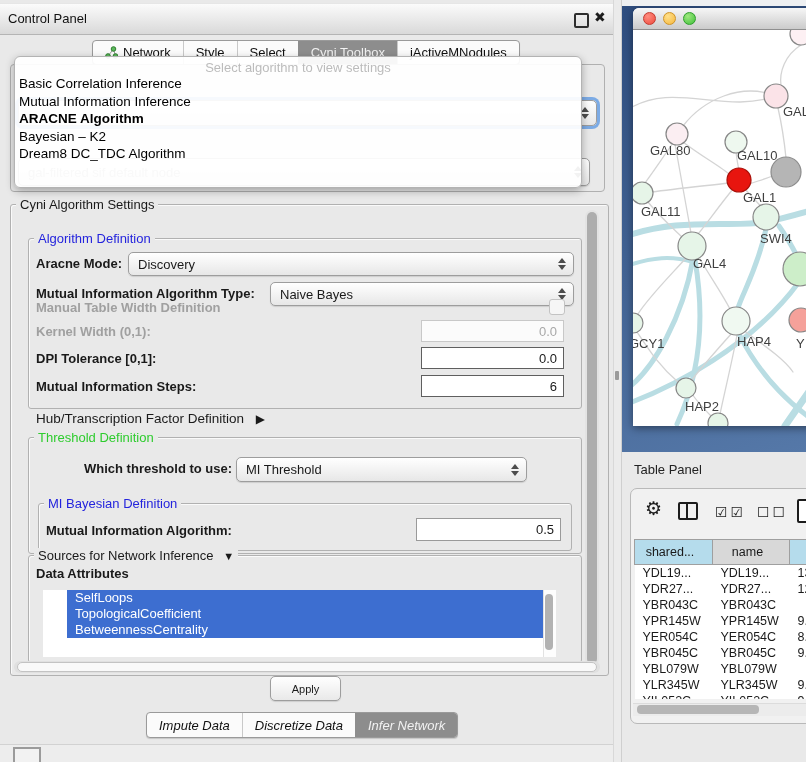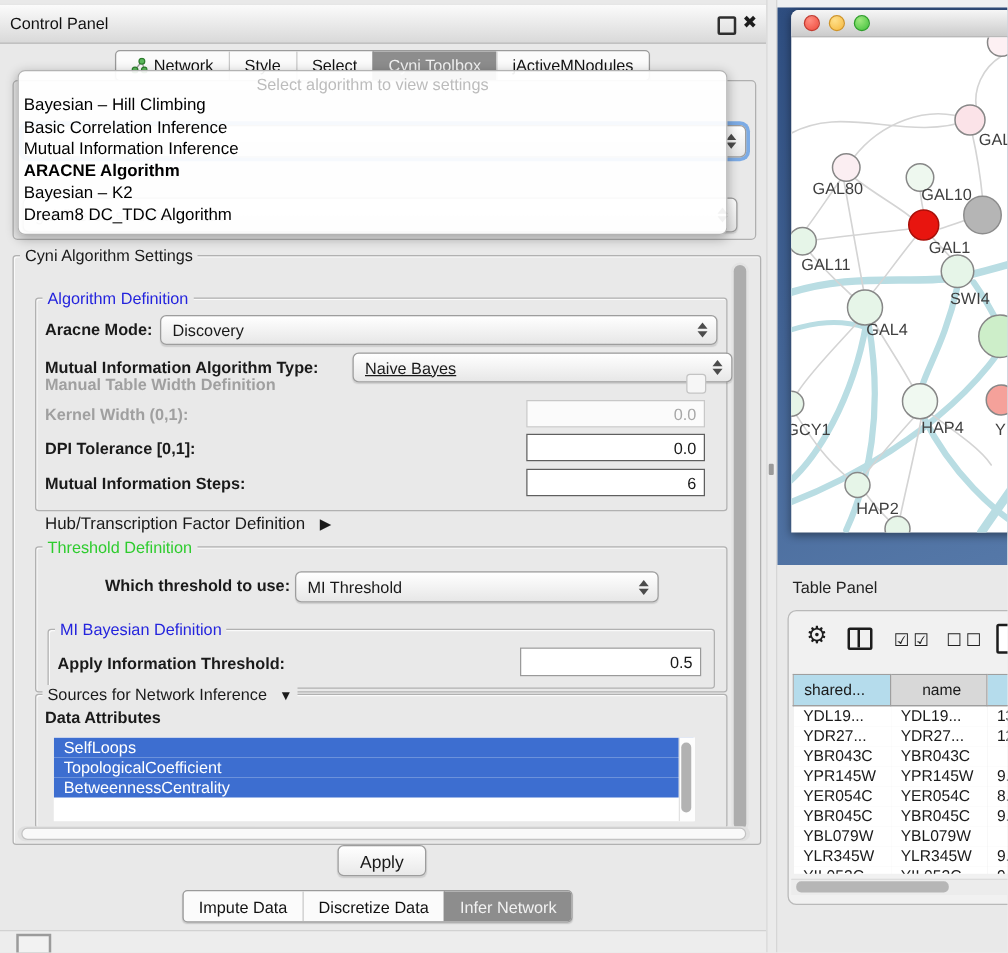--- a/index.html
+++ b/index.html
@@ -40,27 +40,27 @@
   .lbl.dis{font-weight:bold;color:#a0a0a0;}
   .blue{color:#2424dd;}
   .green{color:#2ecc2e;}
   .field{position:absolute;border:1px solid #5f5f5f;background:#fff;display:flex;align-items:center;justify-content:flex-end;
      padding-right:6px;font-size:13px;box-sizing:border-box;}
   .field.dis{border-color:#c8c8c8;color:#a8a8a8;background:#fbfbfb;}
   #manual-checkbox{position:absolute;left:549px;top:299px;width:14px;height:14px;border:1px solid #c3c3c3;border-radius:3px;background:#f6f6f6;}
   .vtrack{position:absolute;background:#e3e3e3;border-radius:7px;}
   .vthumb{position:absolute;background:#adadad;border-radius:5px;}
   #attr-list{position:absolute;left:43px;top:590px;width:512px;height:67px;background:#fff;overflow:hidden;}
-  .attr-item{height:16px;line-height:16px;padding-left:8px;font-size:13px;background:#3d6ed0;color:#fff;white-space:nowrap;}
+  .attr-item{height:16px;line-height:16px;padding-left:8px;font-size:13px;background:#3d6ed0;color:#fff;white-space:nowrap;margin-left:24px;}
   #attr-vtrack{position:absolute;left:543px;top:590px;width:12px;height:67px;background:#fdfdfd;border-left:1px solid #e2e2e2;}
   #attr-vthumb{position:absolute;left:545px;top:594px;width:8px;height:56px;background:#b2b2b2;border-radius:4px;}
   #hscroll-track{position:absolute;left:14px;top:661px;width:586px;height:12px;background:#e0e0e0;border-radius:6px;}
   #hscroll-thumb{position:absolute;left:17px;top:662px;width:580px;height:10px;background:#f9f9f9;border:1px solid #c3c3c3;border-radius:5px;box-sizing:border-box;}
   #apply-btn{position:absolute;left:270px;top:676px;width:69px;height:23px;border:1px solid #9d9d9d;border-radius:5px;
-     background:linear-gradient(#ffffff,#e9e9e9);display:flex;align-items:center;justify-content:center;font-size:14px;box-shadow:0 1px 1px rgba(0,0,0,.12);}
+     background:linear-gradient(#ffffff,#e9e9e9);display:flex;align-items:center;justify-content:center;font-size:11px;box-shadow:0 1px 1px rgba(0,0,0,.12);}
   #cp-bottomline{position:absolute;left:0;top:744px;width:613px;border-top:1px solid #d2d2d2;}
   #mini-box{position:absolute;left:13px;top:747px;width:24px;height:13px;border:2px solid #9b9b9b;background:#f2f2f2;}
   
   #divider{position:absolute;left:613px;top:0;width:9px;height:762px;background:#ebebeb;border-left:1px solid #d8d8d8;border-right:1px solid #cfcfcf;box-sizing:border-box;}
   #divider-handle{position:absolute;left:615px;top:371px;width:4px;height:9px;background:#9a9a9a;border-radius:1px;}
   
   #right{position:absolute;left:622px;top:0;width:184px;height:582px;}
   #top-strip{position:absolute;left:0;top:0;width:184px;height:6px;background:#eef0f2;}
   #desktop{position:absolute;left:0;top:6px;width:184px;height:446px;background:linear-gradient(160deg,#2e4d7f,#5578a8);overflow:hidden;}
   #net-window{position:absolute;left:11px;top:2px;width:230px;height:418px;background:#fff;border-radius:6px 6px 0 0;box-shadow:0 2px 8px rgba(0,0,0,.45);}
@@ -76,21 +76,21 @@
   #tp-title{position:absolute;left:12px;top:10px;font-size:13px;color:#222;}
   #tp-container{position:absolute;left:8px;top:36px;width:200px;height:236px;background:#f1f1f1;border:1px solid #b9b9b9;border-radius:7px;overflow:hidden;box-sizing:border-box;}
   #gear-ic{position:absolute;left:14px;top:8px;font-size:19px;color:#1c1c1c;}
   #cols-ic{position:absolute;left:47px;top:13px;width:16px;height:14px;border:2px solid #1c1c1c;border-radius:2px;}
   #cols-ic div{position:absolute;left:6px;top:0;width:2px;height:14px;background:#1c1c1c;}
   #checks-ic{position:absolute;left:84px;top:15px;font-size:14px;letter-spacing:3px;color:#222;}
   #unchecks-ic{position:absolute;left:126px;top:15px;font-size:14px;letter-spacing:3px;color:#222;}
   #file-ic{position:absolute;left:166px;top:10px;width:16px;height:20px;border:2px solid #1c1c1c;border-radius:2px;background:#fff;}
   #tbl-wrap{position:absolute;left:3px;top:50px;width:197px;height:160px;overflow:hidden;}
   table{border-collapse:collapse;table-layout:fixed;width:235px;}
-  th{height:22px;font-size:12.5px;font-weight:normal;text-align:right;padding-right:20px;border:1px solid #9f9f9f;overflow:hidden;white-space:nowrap;}
+  th{height:22px;font-size:12.5px;font-weight:normal;padding-right:8px;border:1px solid #9f9f9f;overflow:hidden;white-space:nowrap;}
   td{height:16px;font-size:12.5px;padding:0 0 0 8px;white-space:nowrap;overflow:hidden;background:#fff;}
   #tp-htrack{position:absolute;left:2px;top:214px;width:194px;height:12px;background:#ececec;border-top:1px solid #dcdcdc;}
   #tp-hthumb{position:absolute;left:6px;top:216px;width:122px;height:9px;background:#b6b6b6;border-radius:4px;}
 </style>
 </head>
 <body>
 
 <div id="cp">
   <div id="cp-titlebar">
     <span id="cp-title">Control Panel</span>
@@ -135,21 +135,20 @@
     <span>gal-filtered sif default node</span>
     <span class="arrows">
         <span class="tri-up"></span>
         <span class="tri-dn"></span>
       </span>
   </div>
 
   <div id="algo-popup">
     <div id="popup-prompt">Select algorithm to view settings</div>
     <div id="popup-items">
-        <div class="popup-item">Bayesian – Hill Climbing</div>
         <div class="popup-item">Basic Correlation Inference</div>
         <div class="popup-item">Mutual Information Inference</div>
         <div class="popup-item bold">ARACNE Algorithm</div>
         <div class="popup-item">Bayesian – K2</div>
         <div class="popup-item">Dream8 DC_TDC Algorithm</div>
       </div>
   </div>
 
   <div class="group" style="left:10px;top:204px;width:597px;height:470px;"></div>
   <span class="group-label" style="left:16px;top:197px;">Cyni Algorithm Settings</span>
@@ -162,21 +161,21 @@
   <span class="lbl b" style="left:36px;top:256px;">Aracne Mode:</span>
   <div class="combo" style="left:128px;top:252px;width:446px;height:24px;">
     <span>Discovery</span>
     <span class="arrows">
         <span class="tri-up"></span>
         <span class="tri-dn"></span>
       </span>
   </div>
 
   <span class="lbl b" style="left:36px;top:286px;">Mutual Information Algorithm Type:</span>
-  <div class="combo" style="left:282px;top:282px;width:304px;height:24px;text-decoration:underline;">
+  <div class="combo" style="left:270px;top:282px;width:304px;height:24px;">
     <span>Naive Bayes</span>
     <span class="arrows">
         <span class="tri-up"></span>
         <span class="tri-dn"></span>
       </span>
   </div>
 
   <span class="lbl dis" style="left:36px;top:300px;">Manual Table Width Definition</span>
   <div id="manual-checkbox"></div>
 
@@ -208,21 +207,21 @@
     <span>MI Threshold</span>
     <span class="arrows">
         <span class="tri-up"></span>
         <span class="tri-dn"></span>
       </span>
   </div>
 
   <div class="group" style="left:38px;top:503px;width:532px;height:46px;"></div>
   <span class="group-label blue" style="left:44px;top:496px;">MI Bayesian Definition</span>
 
-  <span class="lbl b" style="left:46px;top:523px;">Apply Information Threshold:</span>
+  <span class="lbl b" style="left:46px;top:523px;">Mutual Information Algorithm:</span>
   <div class="field" style="left:416px;top:518px;width:145px;height:23px;border-color:#9a9a9a;">
     <span>0.5</span>
   </div>
 
   <div class="group" style="left:28px;top:555px;width:552px;height:106px;"></div>
   <span class="group-label" style="left:34px;top:548px;">
     <span>Sources for Network Inference</span>
     <span style="margin-left:6px;font-size:11px;">▼</span>
   </span>
   <span class="lbl b" style="left:36px;top:566px;">Data Attributes</span>
@@ -234,21 +233,21 @@
   <div id="attr-vtrack"></div>
   <div id="attr-vthumb"></div>
 
   <div id="hscroll-track"></div>
   <div id="hscroll-thumb"></div>
 
   <div id="apply-btn">
     <span>Apply</span>
   </div>
 
-  <div class="seg-wrap" id="bottom-tabs" style="left:146px;top:712px;height:24px;">
+  <div class="seg-wrap" id="bottom-tabs" style="left:146px;top:712px;height:24px;font-style:italic;">
       <div class="seg">Impute Data</div>
       <div class="seg">Discretize Data</div>
       <div class="seg sel">Infer Network</div>
     </div>
   <div id="cp-bottomline"></div>
 </div>
 <div id="mini-box"></div>
 
 <div id="divider"></div>
 <div id="divider-handle"></div>

